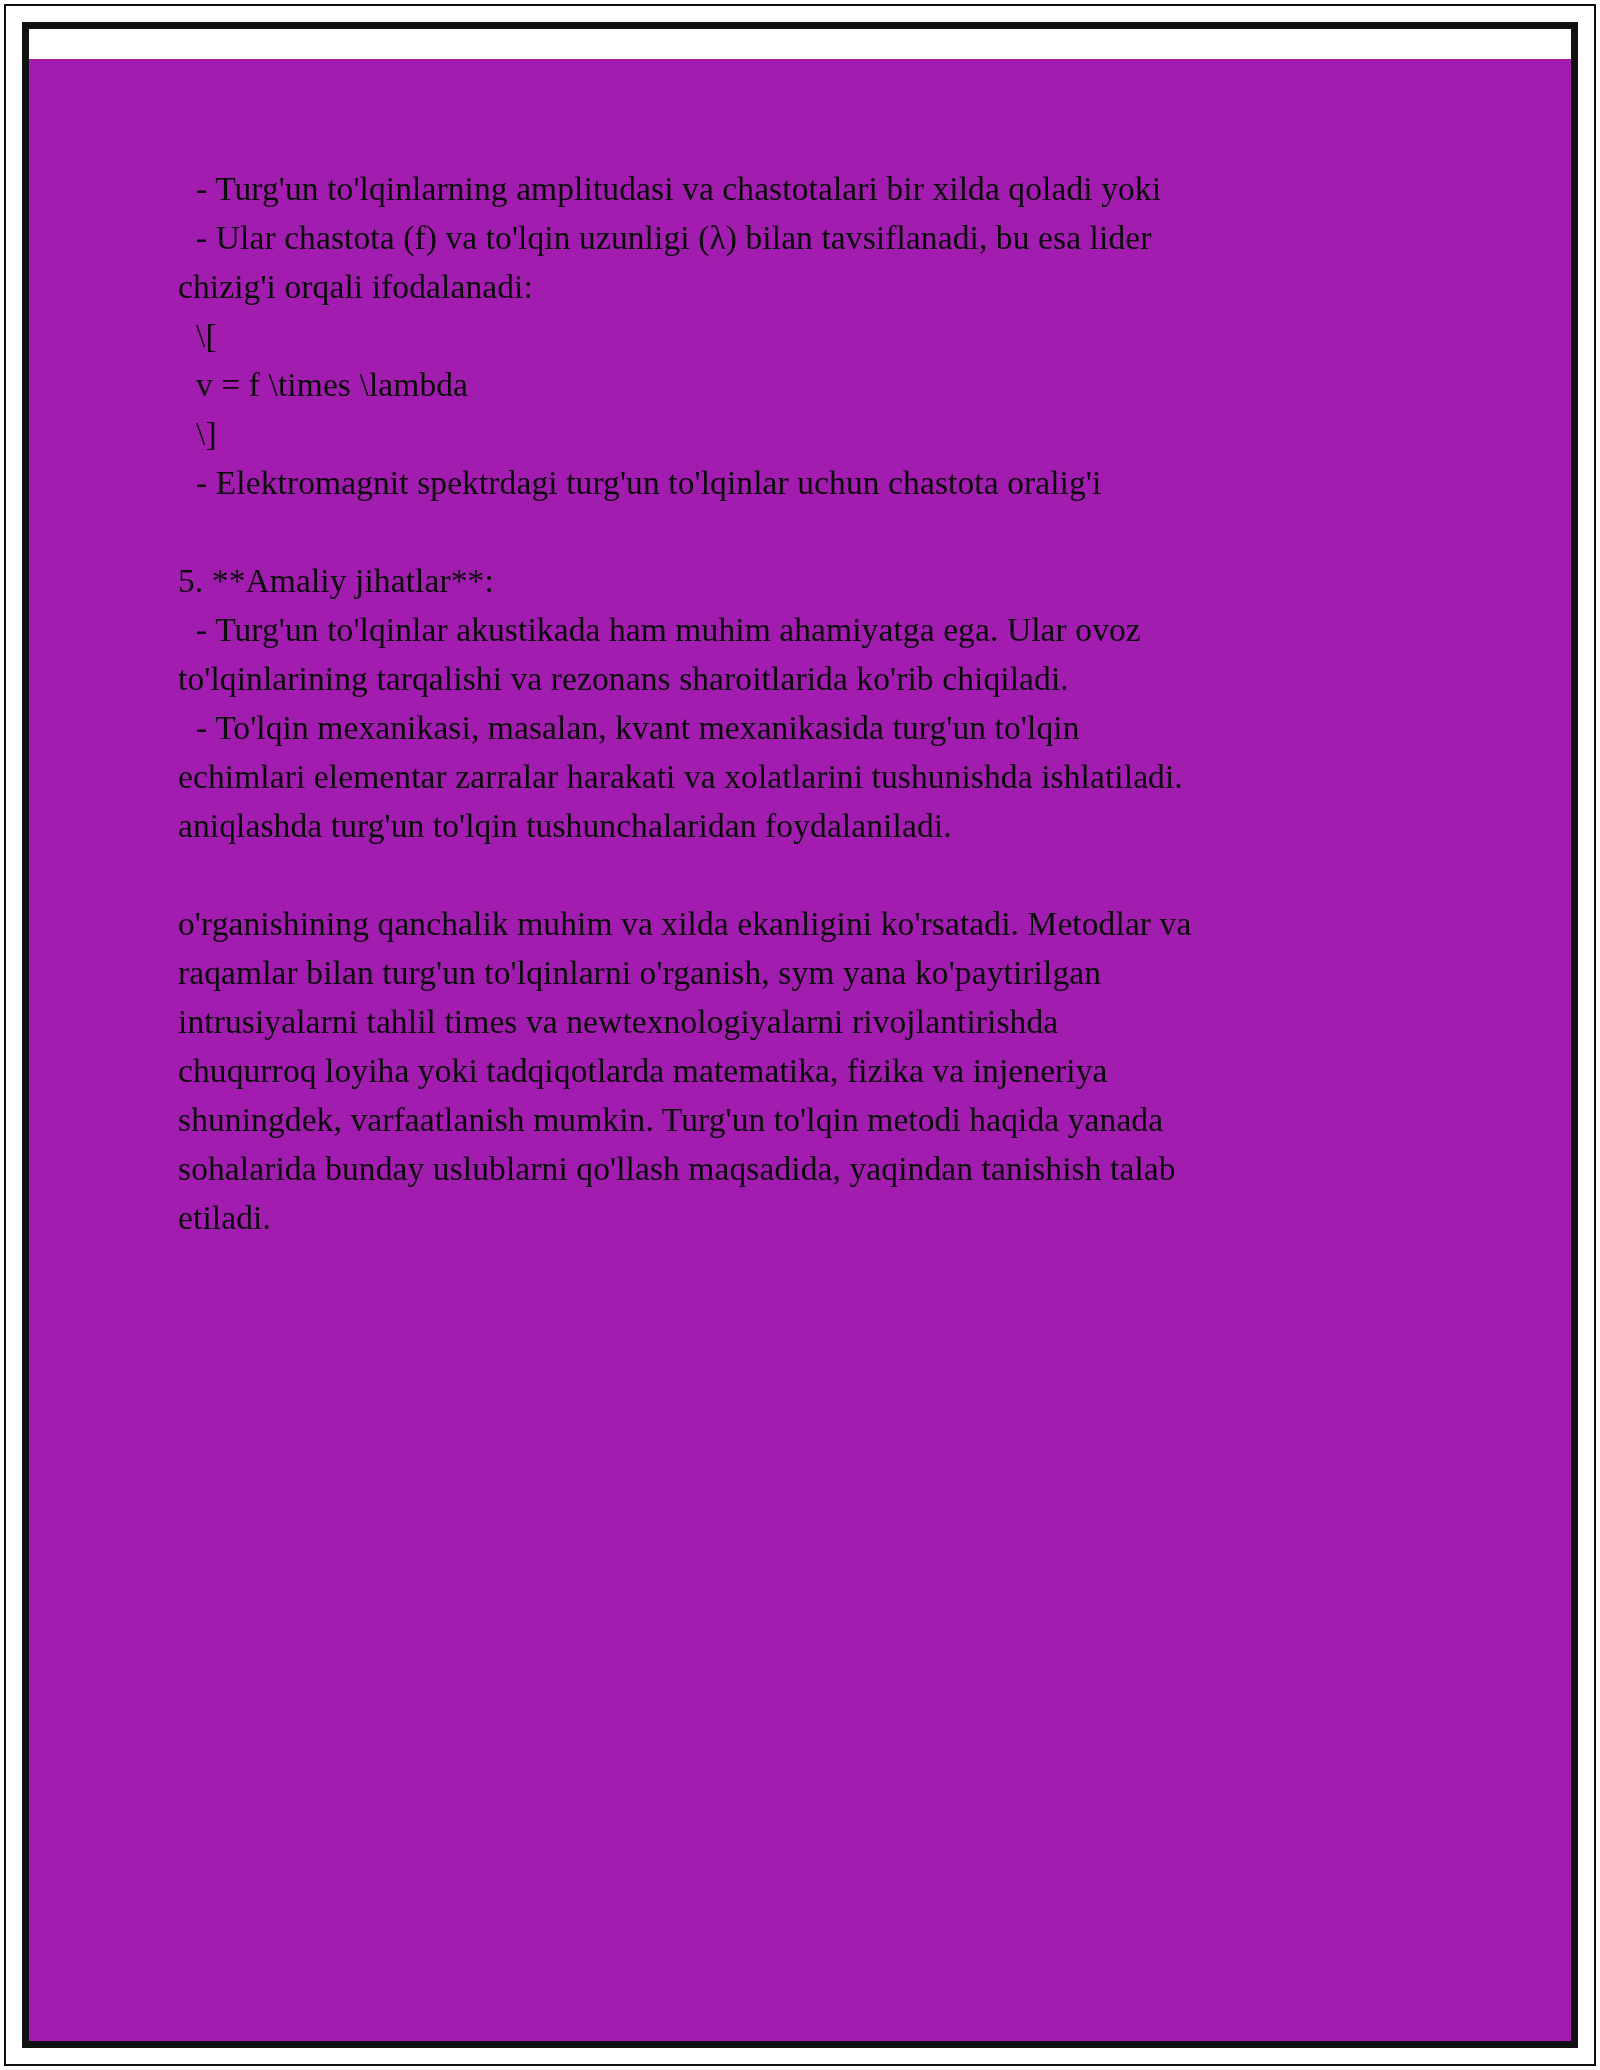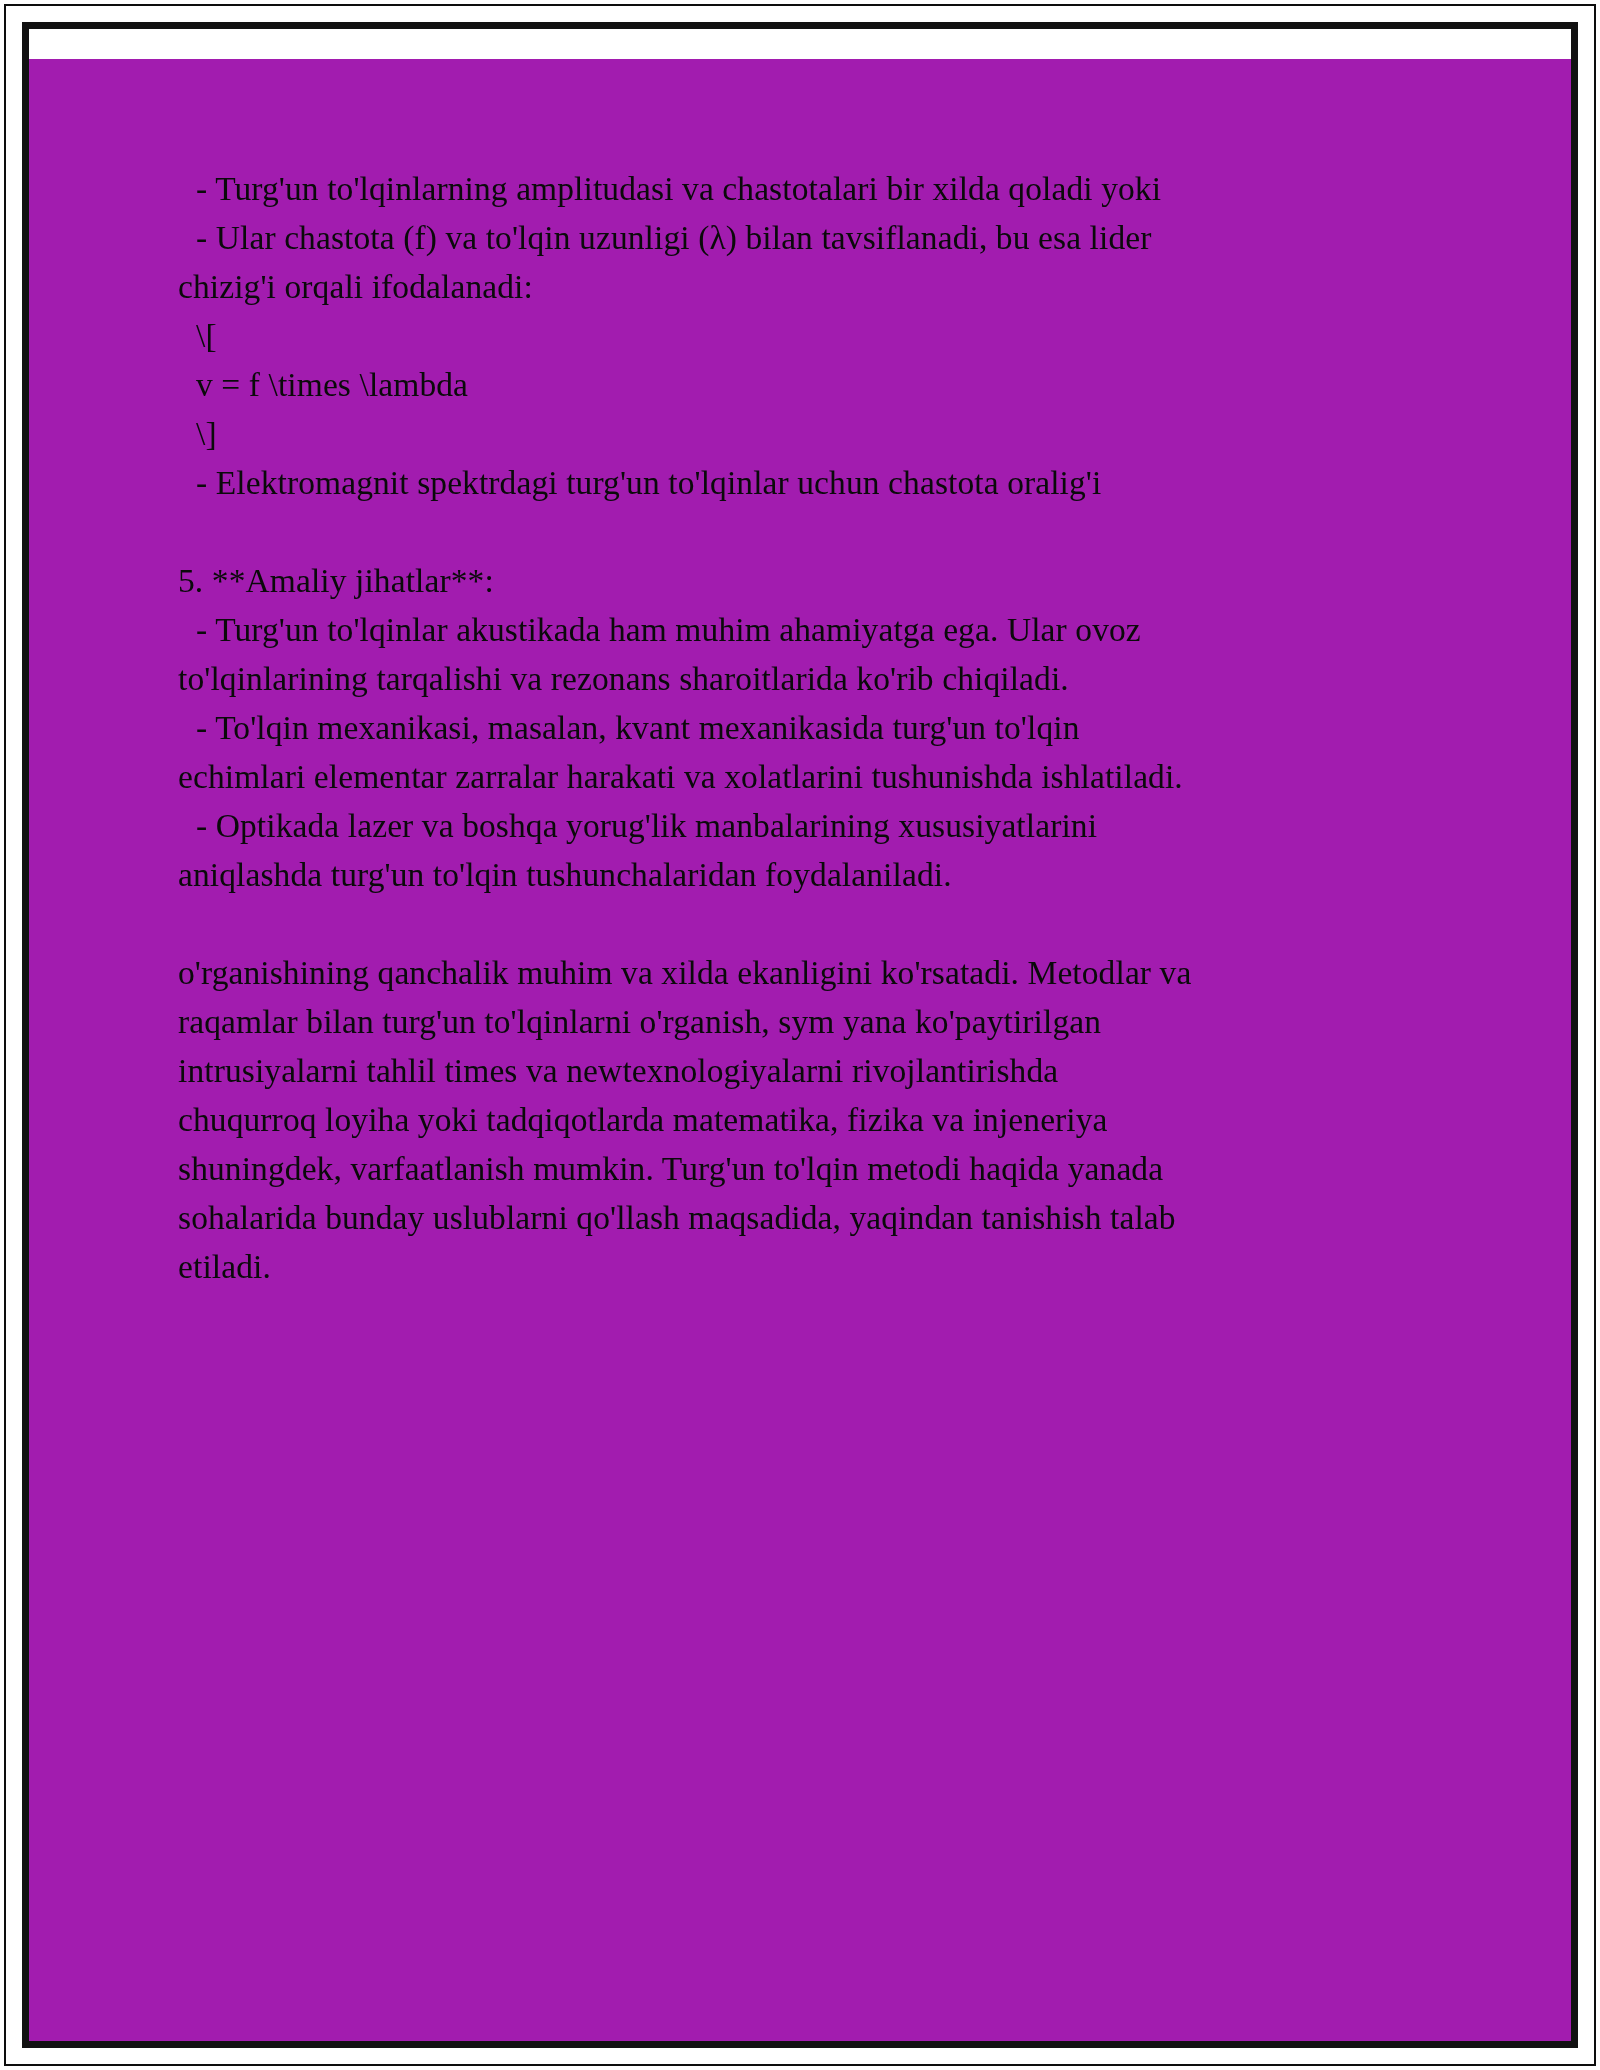--- a/index.html
+++ b/index.html
@@ -93,21 +93,20 @@
           <span class="line indent">\]</span>
           <span class="line indent">- Elektromagnit spektrdagi turg'un to'lqinlar uchun chastota oralig'i</span>
         </div>
         <span class="blank"></span>
         <div class="para">
           <span class="line">5. **Amaliy jihatlar**:</span>
           <span class="line indent">- Turg'un to'lqinlar akustikada ham muhim ahamiyatga ega. Ular ovoz</span>
           <span class="line">to'lqinlarining tarqalishi va rezonans sharoitlarida ko'rib chiqiladi.</span>
           <span class="line indent">- To'lqin mexanikasi, masalan, kvant mexanikasida turg'un to'lqin</span>
           <span class="line">echimlari elementar zarralar harakati va xolatlarini tushunishda ishlatiladi.</span>
-          <span class="line indent">- Optikada lazer va boshqa yorug'lik manbalarining xususiyatlarini</span>
           <span class="line">aniqlashda turg'un to'lqin tushunchalaridan foydalaniladi.</span>
         </div>
         <span class="blank"></span>
         <div class="para">
           <span class="line">o'rganishining qanchalik muhim va xilda ekanligini ko'rsatadi. Metodlar va</span>
           <span class="line">raqamlar bilan turg'un to'lqinlarni o'rganish, sym yana ko'paytirilgan</span>
           <span class="line">intrusiyalarni tahlil times va newtexnologiyalarni rivojlantirishda</span>
           <span class="line">chuqurroq loyiha yoki tadqiqotlarda matematika, fizika va injeneriya</span>
           <span class="line">shuningdek, varfaatlanish mumkin. Turg'un to'lqin metodi haqida yanada</span>
           <span class="line">sohalarida bunday uslublarni qo'llash maqsadida, yaqindan tanishish talab</span>

